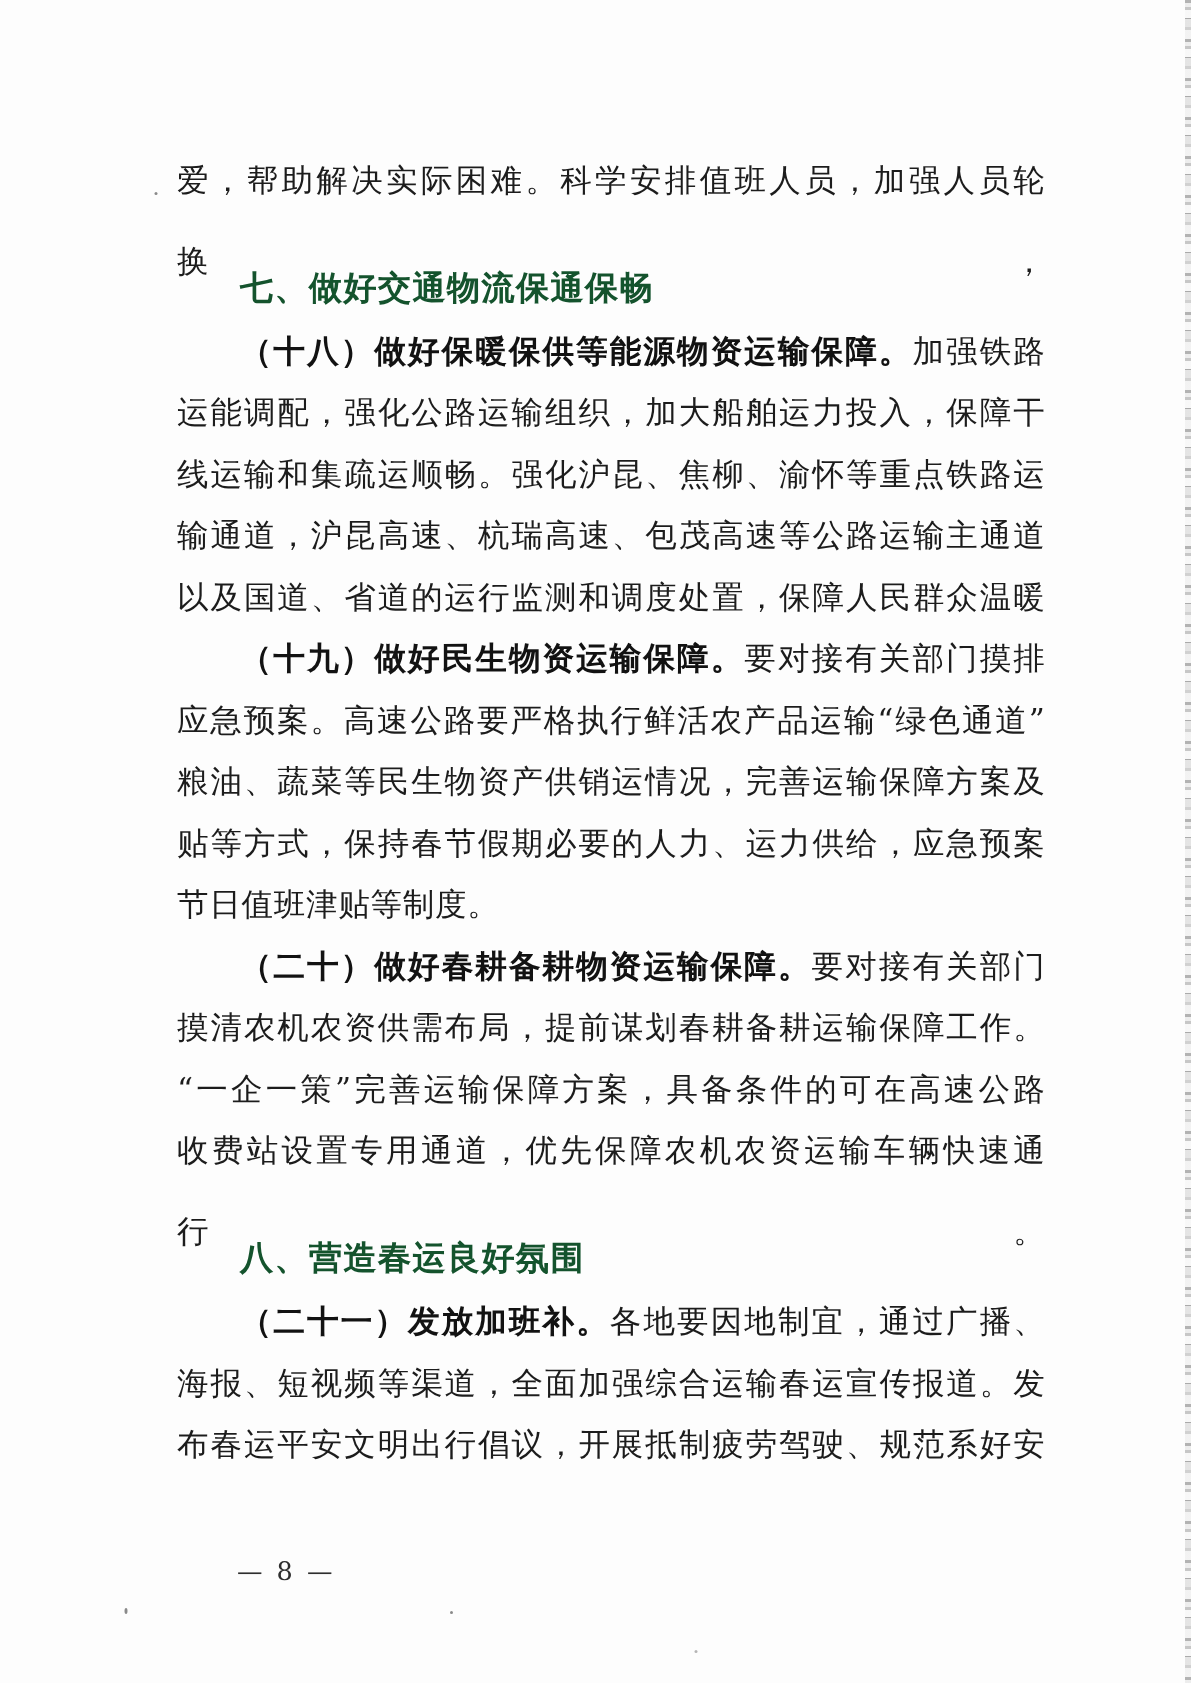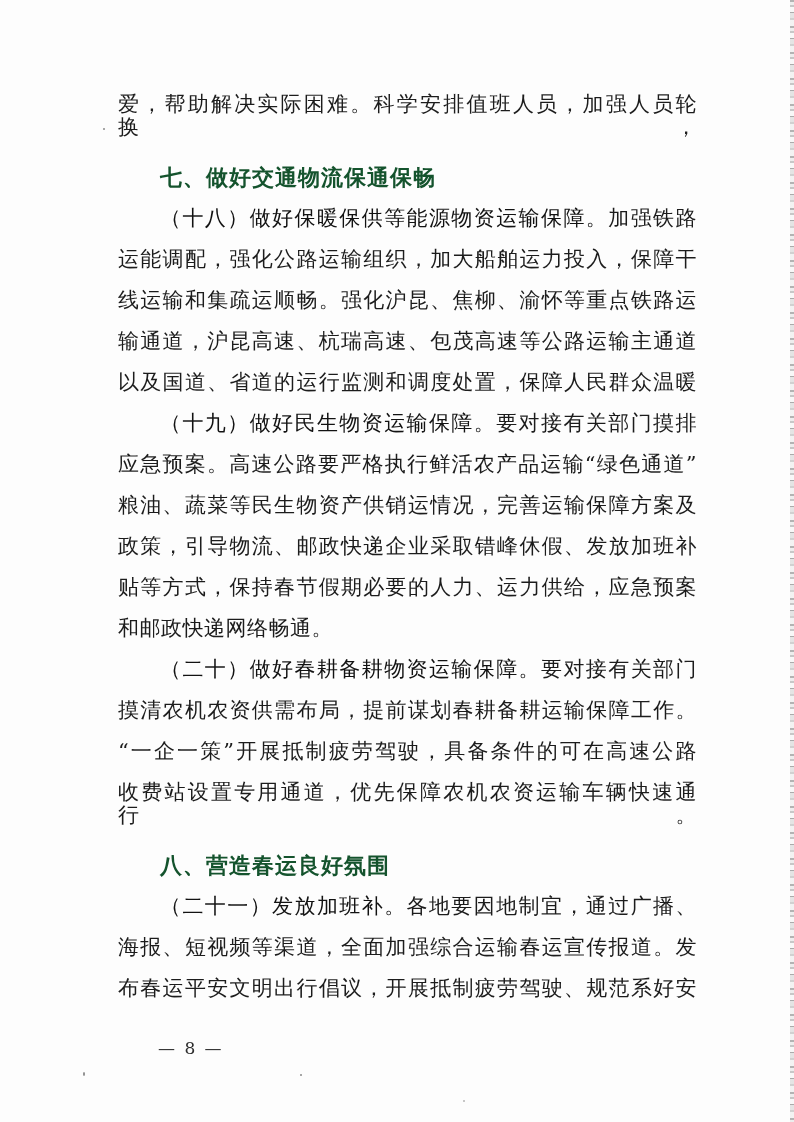--- a/index.html
+++ b/index.html
@@ -17,39 +17,39 @@
   }
   .text-block {
     position: absolute;
     left: 118px;
     top: 93px;
     width: 579px;
     color: #1c1c1c;
   }
   .ln {
     height: 41px;
-    line-height: 23px;
+    line-height: 54px;
     font-size: 21px;
     letter-spacing: 0.5px;
   }
   .ln.just {
     text-align: justify;
     text-align-last: justify;
     text-justify: inter-character;
   }
   .ln.indent { padding-left: 42px; }
   .ln.heading {
     font-family: "DejaVu Sans", sans-serif;
     font-weight: 700;
     font-size: 22px;
     color: #14532d;
     letter-spacing: 1px;
     margin-top: 32px;
   }
-  .lead { font-weight: 400; color: #121212; }
+  .lead { font-weight: 700; color: #121212; }
   .page-number {
     position: absolute;
     left: 158px;
     top: 1033px;
     height: 30px;
     line-height: 30px;
     font-size: 17px;
     color: #2e2e2e;
     letter-spacing: 2px;
   }
@@ -93,26 +93,25 @@
     <div class="ln just">爱，帮助解决实际困难。科学安排值班人员，加强人员轮换，</div>
     <div class="ln heading indent">七、做好交通物流保通保畅</div>
     <div class="ln just indent"><span class="lead">（十八）做好保暖保供等能源物资运输保障。</span><span>加强铁路</span></div>
     <div class="ln just">运能调配，强化公路运输组织，加大船舶运力投入，保障干</div>
     <div class="ln just">线运输和集疏运顺畅。强化沪昆、焦柳、渝怀等重点铁路运</div>
     <div class="ln just">输通道，沪昆高速、杭瑞高速、包茂高速等公路运输主通道</div>
     <div class="ln just">以及国道、省道的运行监测和调度处置，保障人民群众温暖</div>
     <div class="ln just indent"><span class="lead">（十九）做好民生物资运输保障。</span><span>要对接有关部门摸排</span></div>
     <div class="ln just">应急预案。高速公路要严格执行鲜活农产品运输“绿色通道”</div>
     <div class="ln just">粮油、蔬菜等民生物资产供销运情况，完善运输保障方案及</div>
-    <div class="ln just">政策，引导物流、邮政快递企业采取错峰休假、发放加班补</div>
     <div class="ln just">贴等方式，保持春节假期必要的人力、运力供给，应急预案</div>
-    <div class="ln">和邮政快递网络畅通。</div>
+    <div class="ln">节日值班津贴等制度。</div>
     <div class="ln just indent"><span class="lead">（二十）做好春耕备耕物资运输保障。</span><span>要对接有关部门</span></div>
     <div class="ln just">摸清农机农资供需布局，提前谋划春耕备耕运输保障工作。</div>
-    <div class="ln just">“一企一策”开展抵制疲劳驾驶，具备条件的可在高速公路</div>
+    <div class="ln just">“一企一策”完善运输保障方案，具备条件的可在高速公路</div>
     <div class="ln just">收费站设置专用通道，优先保障农机农资运输车辆快速通行。</div>
     <div class="ln heading indent">八、营造春运良好氛围</div>
     <div class="ln just indent"><span class="lead">（二十一）发放加班补。</span><span>各地要因地制宜，通过广播、</span></div>
     <div class="ln just">海报、短视频等渠道，全面加强综合运输春运宣传报道。发</div>
     <div class="ln just">布春运平安文明出行倡议，开展抵制疲劳驾驶、规范系好安</div>
   </div>
 
   <div class="page-number">— 8 —</div>
 
   <div class="scan-edge"></div>

